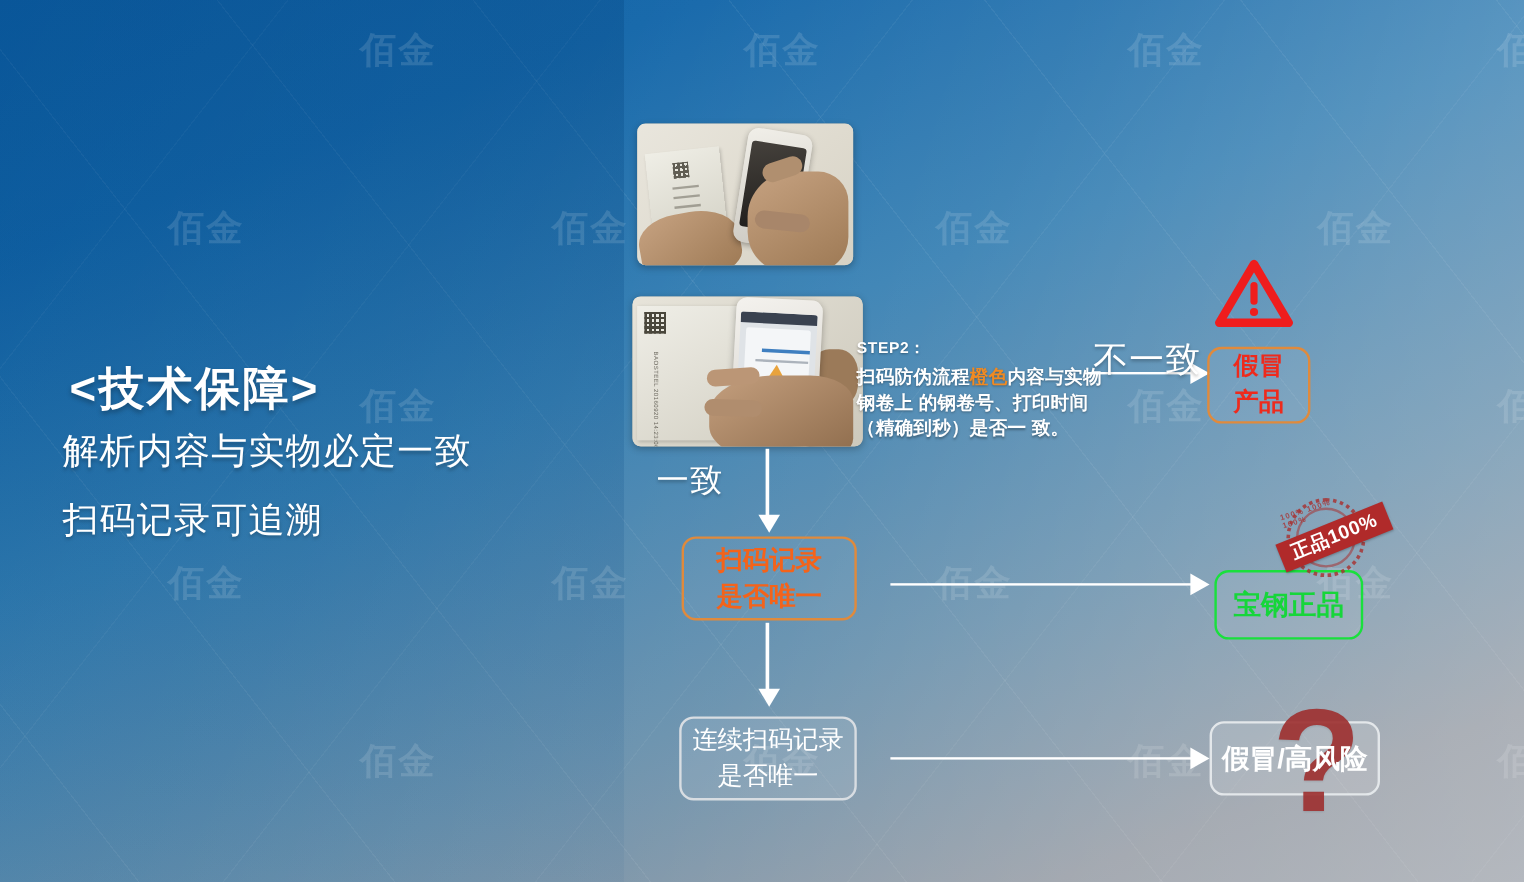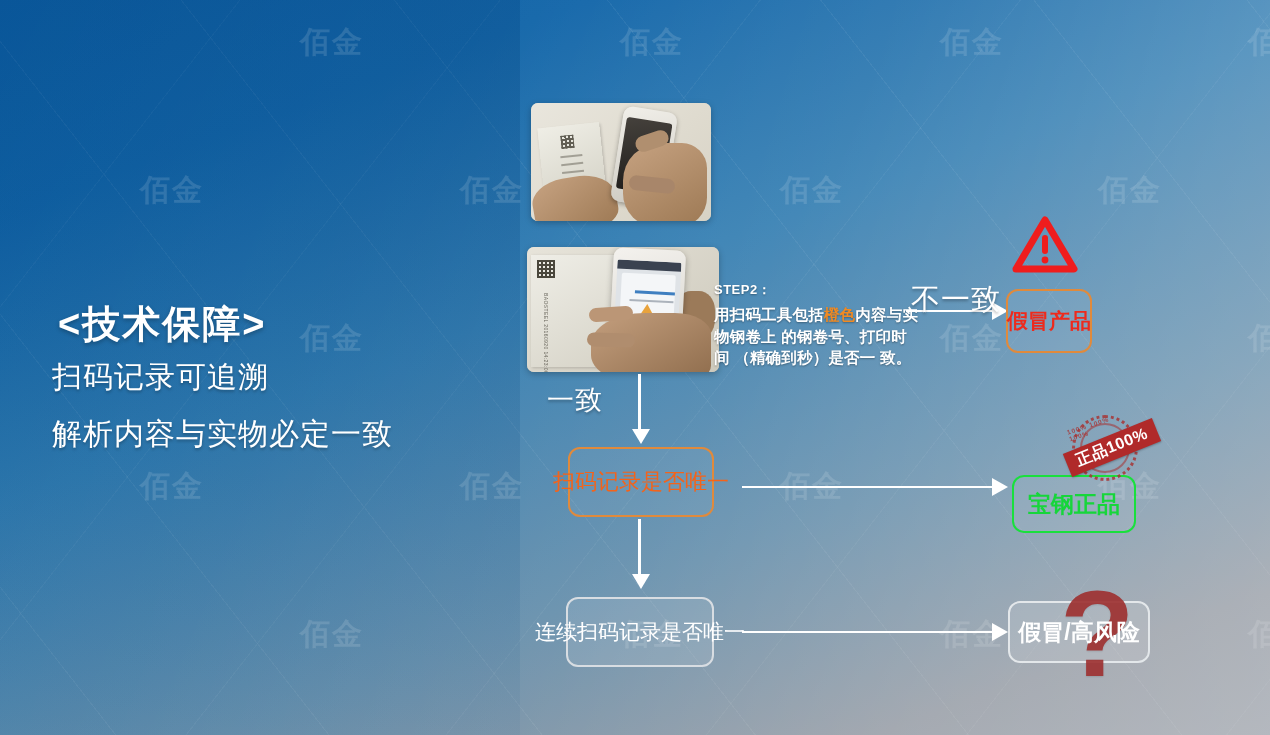--- a/index.html
+++ b/index.html
@@ -185,32 +185,32 @@
     text-shadow:0 1px 2px rgba(0,0,0,0.35);
   }
   #step1 { left:719px; top:118px; width:232px; }
   #step2 { left:714px; top:281px; width:208px; }
   .hl { color:#f08a22; }
 
   
   .fbox {
     position: absolute;
     border-radius: 12px;
-    display: flex; flex-direction: row;
+    display: flex; flex-direction: column;
     align-items: center; justify-content: center;
     text-align: center;
   }
   .fbox .l1, .fbox .l2 { line-height: 30px; white-space: nowrap; }
 
   #box-scan {
     left:568px; top:447px; width:146px; height:70px;
     border: 2px solid #e08a3c;
     background: rgba(255,255,255,0.05);
   }
-  #box-scan .l1, #box-scan .l2 { color:#f4631a; font-size:22px; font-weight:400; }
+  #box-scan .l1, #box-scan .l2 { color:#f4631a; font-size:22px; font-weight:700; }
 
   #box-cont {
     left:566px; top:597px; width:148px; height:70px;
     border: 2px solid #d8dde2;
     background: rgba(255,255,255,0.10);
   }
   #box-cont .l1, #box-cont .l2 { color:#ffffff; font-size:21px; font-weight:400; }
 
   #box-fake {
     left:1006px; top:289px; width:86px; height:64px;
@@ -337,22 +337,22 @@
     <div class="wm" style="left:300px; top:614px">佰金</div>
     <div class="wm" style="left:620px; top:614px">佰金</div>
     <div class="wm" style="left:940px; top:614px">佰金</div>
     <div class="wm" style="left:1248px; top:614px">佰金</div>
   </div>
 
 
   <div class="guarantee">&lt;技术保障&gt;</div>
 
   <div class="bullets">
+    <div>解析内容与实物必定一致</div>
     <div>扫码记录可追溯</div>
-    <div>解析内容与实物必定一致</div>
   </div>
 
   <div class="photo" id="photo1">
     <div class="p1-bg"></div>
     <div class="p1-card">
       <div class="qr"></div>
       <div class="ln" style="top:30px"></div>
       <div class="ln" style="top:38px"></div>
       <div class="ln" style="top:46px"></div>
       <div class="ln" style="top:54px"></div>
@@ -391,21 +391,21 @@
       </div>
       <div class="hb2"></div>
     </div>
     <div class="hand" id="p2-hand"></div>
     <div class="hand" id="p2-finger1"></div>
     <div class="hand" id="p2-finger2"></div>
   </div>
 
   <div class="step" id="step2">
     <div class="hd">STEP2：</div>
-    <div class="bd"><span>用扫码工具包括</span><span class="hl">橙色</span><span>内容与实物钢卷上 的钢卷号、打印时间 （精确到秒）是否一 致。</span></div>
+    <div class="bd"><span>扫码防伪流程</span><span class="hl">橙色</span><span>内容与实物钢卷上 的钢卷号、打印时间 （精确到秒）是否一 致。</span></div>
   </div>
 
   <div class="vline" id="v1"></div>
   <div class="ahead-d" id="a1"></div>
 
   <div class="vline" id="v2"></div>
   <div class="ahead-d" id="a2"></div>
 
   <div class="hline" id="h1"></div>
   <div class="ahead-r" id="ah1"></div>

